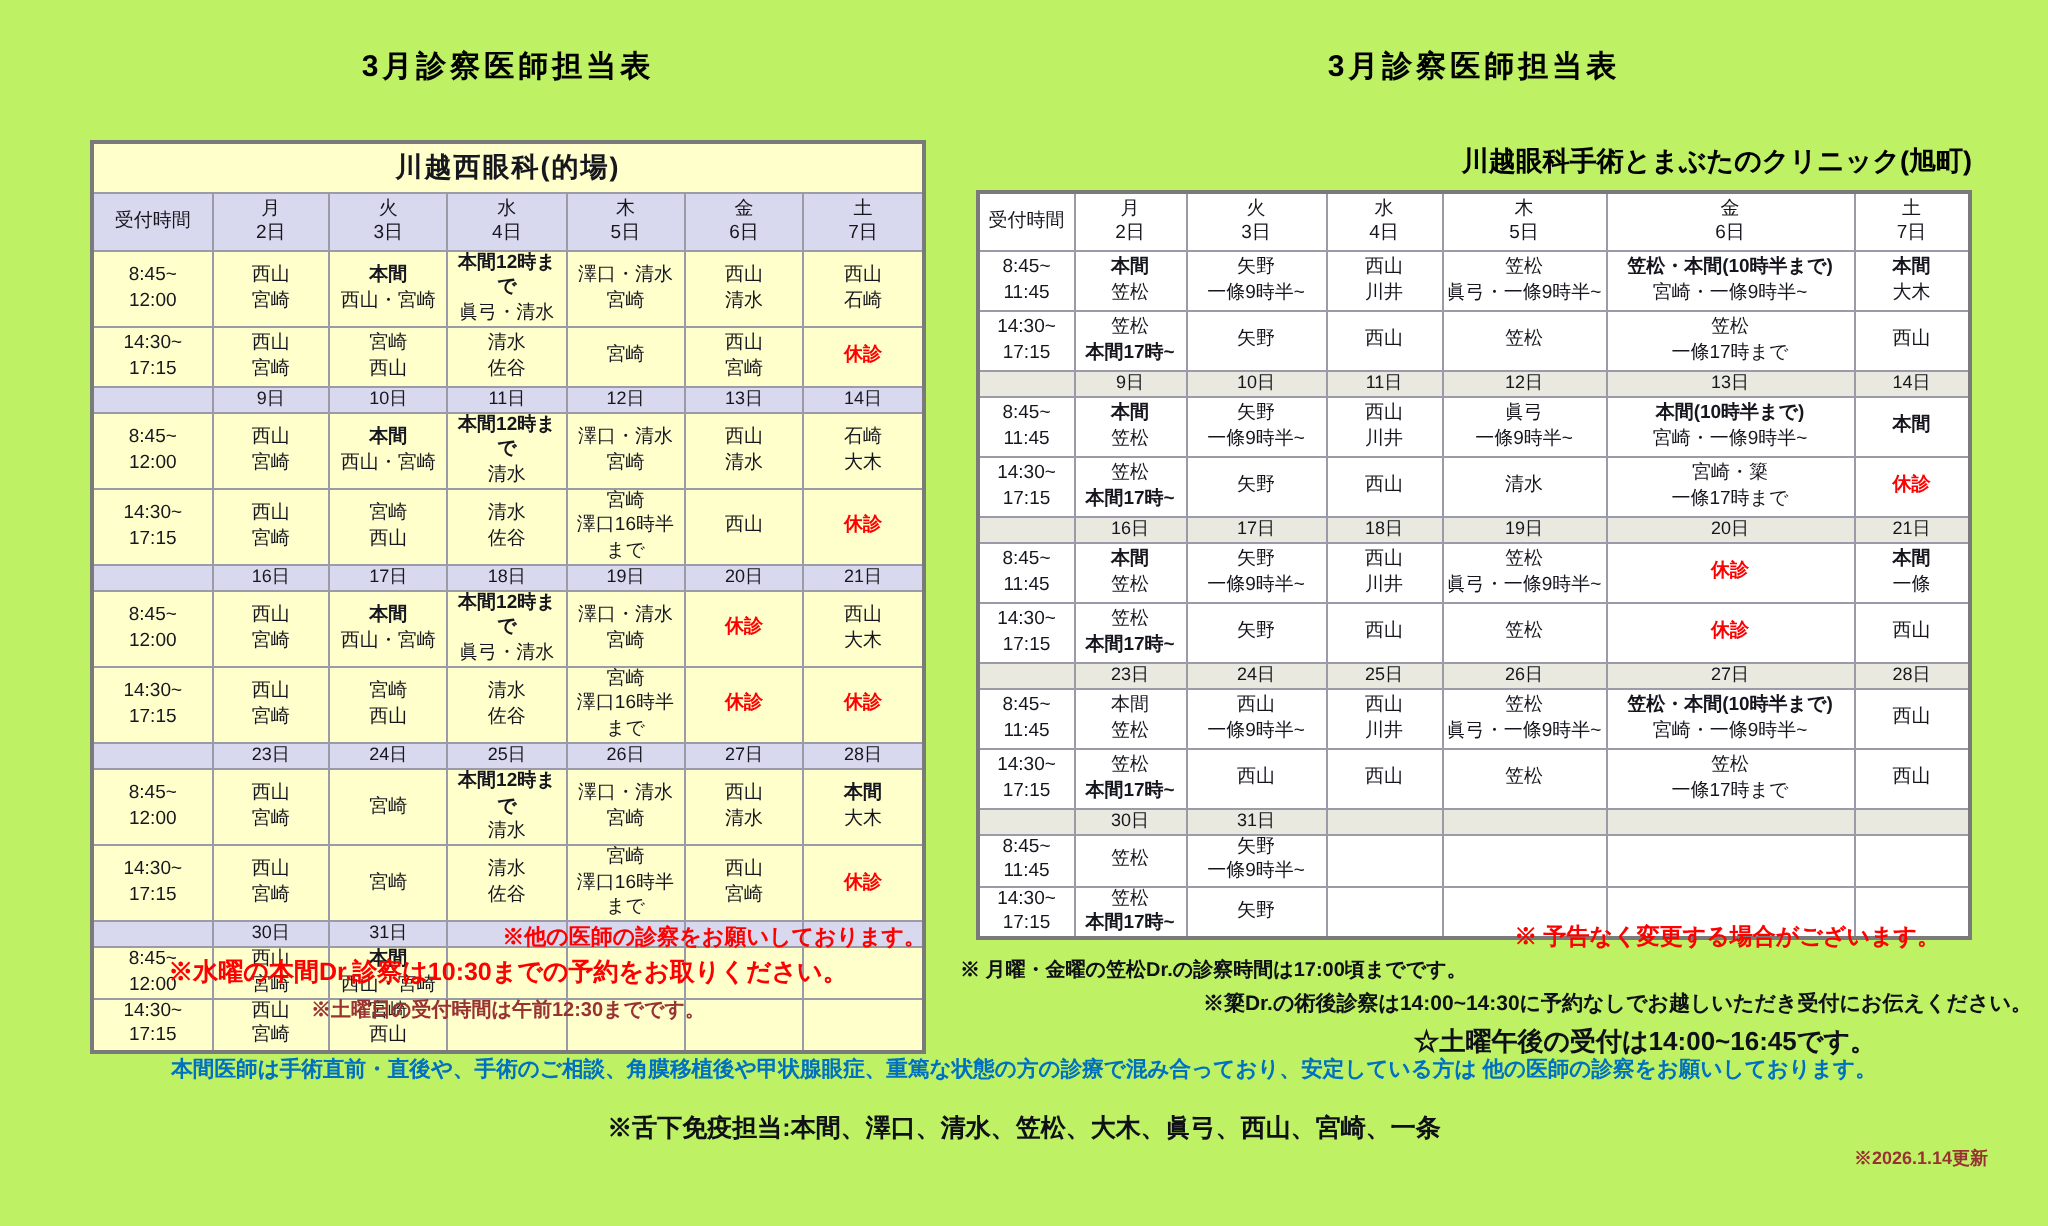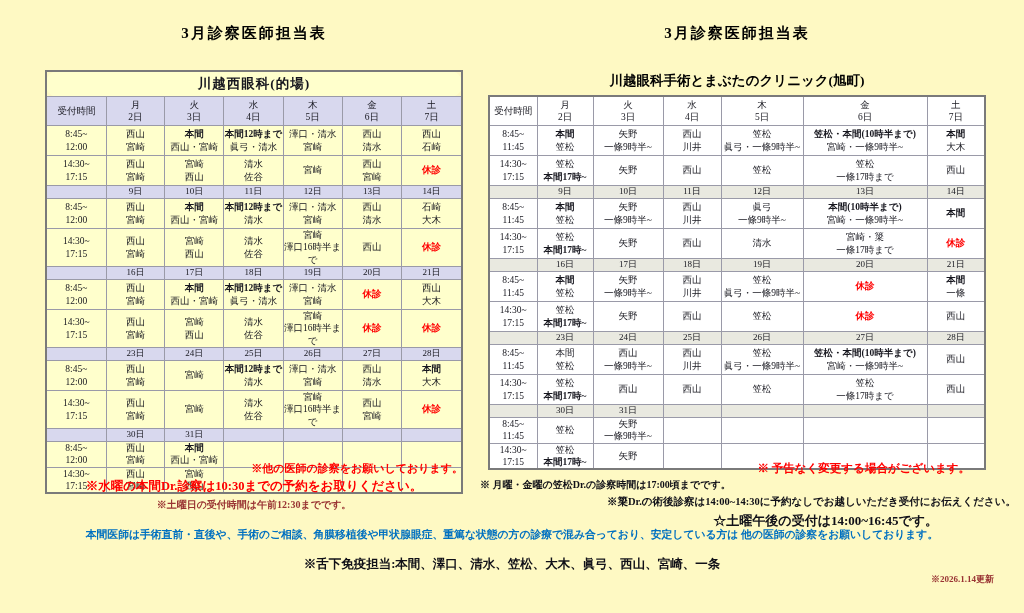--- a/index.html
+++ b/index.html
@@ -1,28 +1,28 @@
 <!DOCTYPE html>
 <html><head>
 <meta charset="utf-8">
 <style>
   html,body{margin:0;padding:0;background:#fff;}
-  #stage{position:relative;width:1024px;height:613px;background:#fef9c3;overflow:hidden;
-         font-family:Liberation Serif, serif;color:#111;}
+  #stage{position:relative;width:1024px;height:613px;background:#bef264;overflow:hidden;
+         font-family:Liberation Sans, sans-serif;color:#111;}
   .col{position:absolute;top:24px;}
   #col-left{left:45px;width:418px;}
   #col-right{left:488px;width:498px;}
   .main-title{font-size:15px;font-weight:bold;text-align:center;letter-spacing:2px;height:22px;color:#000;}
-  .sub-title{font-size:13.5px;font-weight:bold;text-align:center;margin-top:26px;height:18px;color:#000;}
+  .sub-title{font-size:13.5px;font-weight:bold;text-align:right;margin-top:26px;height:18px;color:#000;}
   #col-left table{margin-top:24px;}
   #col-right table{margin-top:5px;}
   table.sched{border-collapse:collapse;width:100%;table-layout:fixed;border:2px solid #7a7a7a;}
   table.sched td{border:1px solid #9a9aa8;text-align:center;vertical-align:middle;
                  font-size:9.5px;line-height:1.3;padding:0;color:#16161e;overflow:hidden;}
-  tr.band td{background:#FFFFCC;font-size:13.5px;font-weight:bold;height:24px;letter-spacing:1px;border-radius:12px;}
+  tr.band td{background:#FFFFCC;font-size:13.5px;font-weight:bold;height:24px;letter-spacing:1px;}
   tr.head td{height:28px;font-size:9.5px;}
   tr.daterow td{height:12px;font-size:9px;}
   tr.body td{height:29px;}
   tr.body.last td{height:24px;}
   td.tc{font-size:9.5px;}
   .cl{display:block;}
   .b{font-weight:bold;}
   .closed{color:#FF0000;font-weight:bold;}
   
   #left-table td{background:#FFFFCC;}

